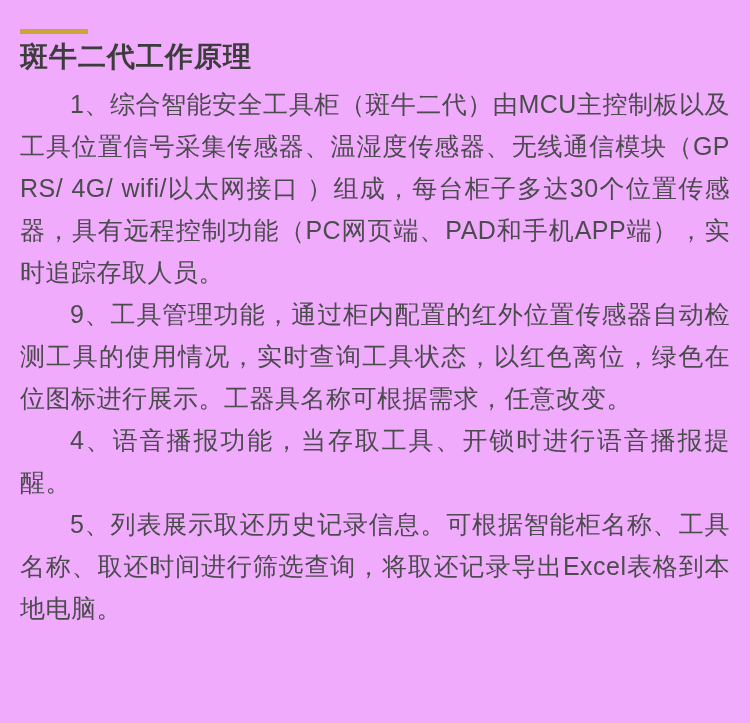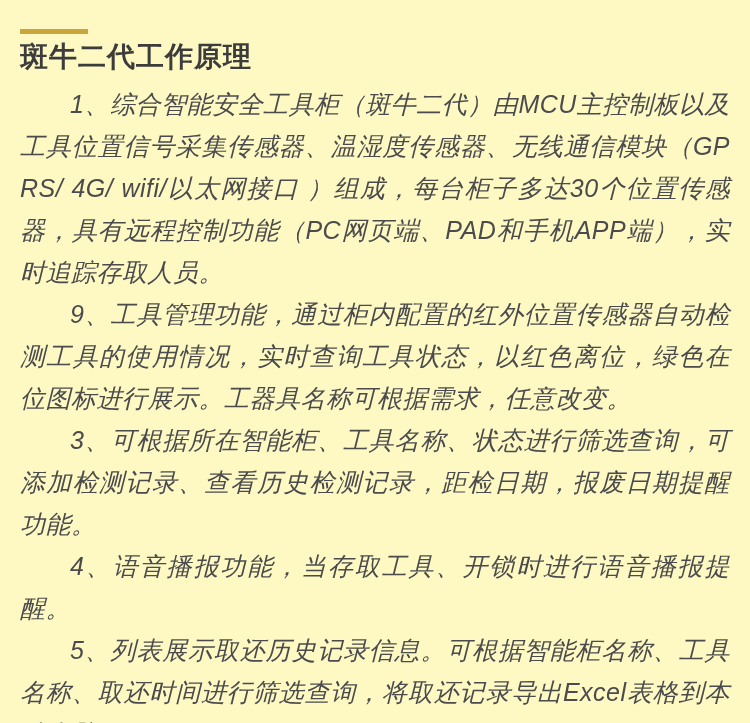--- a/index.html
+++ b/index.html
@@ -7,21 +7,21 @@
     padding: 0;
     background: #ffffff;
   }
   body {
     font-family: "Liberation Sans", "DejaVu Sans", sans-serif;
   }
   .page {
     position: relative;
     width: 750px;
     height: 723px;
-    background: #fef9c3;
+    background: #f0abfc;
     box-sizing: border-box;
     padding: 29px 20px 0 20px;
     overflow: hidden;
   }
   .accent-bar {
     width: 68px;
     height: 5px;
     background: #C8A63C;
     margin-bottom: 9px;
   }
@@ -37,31 +37,29 @@
     font-size: 25px;
     font-weight: 400;
     color: #4B4B4E;
     line-height: 42px;
     margin: 0;
     text-align: justify;
     text-justify: inter-character;
     text-indent: 2em;
     letter-spacing: 0.5px;
     word-break: break-all;
-    font-style: italic;
   }
 </style>
 </head>
 <body>
 
 <div class="page">
   <div class="accent-bar" style="background: rgb(200, 166, 60);"></div>
 
   <h1 class="doc-title">斑牛二代工作原理</h1>
 
   <div class="doc-body">
     <p>1、综合智能安全工具柜（斑牛二代）由MCU主控制板以及工具位置信号采集传感器、温湿度传感器、无线通信模块（GPRS/ 4G/ wifi/以太网接口 ）组成，每台柜子多达30个位置传感器，具有远程控制功能（PC网页端、PAD和手机APP端），实时追踪存取人员。</p>
     <p>9、工具管理功能，通过柜内配置的红外位置传感器自动检测工具的使用情况，实时查询工具状态，以红色离位，绿色在位图标进行展示。工器具名称可根据需求，任意改变。</p>
-    <p>3、可根据所在智能柜、工具名称、状态进行筛选查询，可添加检测记录、查看历史检测记录，距检日期，报废日期提醒功能。</p>
     <p>4、语音播报功能，当存取工具、开锁时进行语音播报提醒。</p>
     <p>5、列表展示取还历史记录信息。可根据智能柜名称、工具名称、取还时间进行筛选查询，将取还记录导出Excel表格到本地电脑。</p>
   </div>
 </div>
 
 </body></html>

